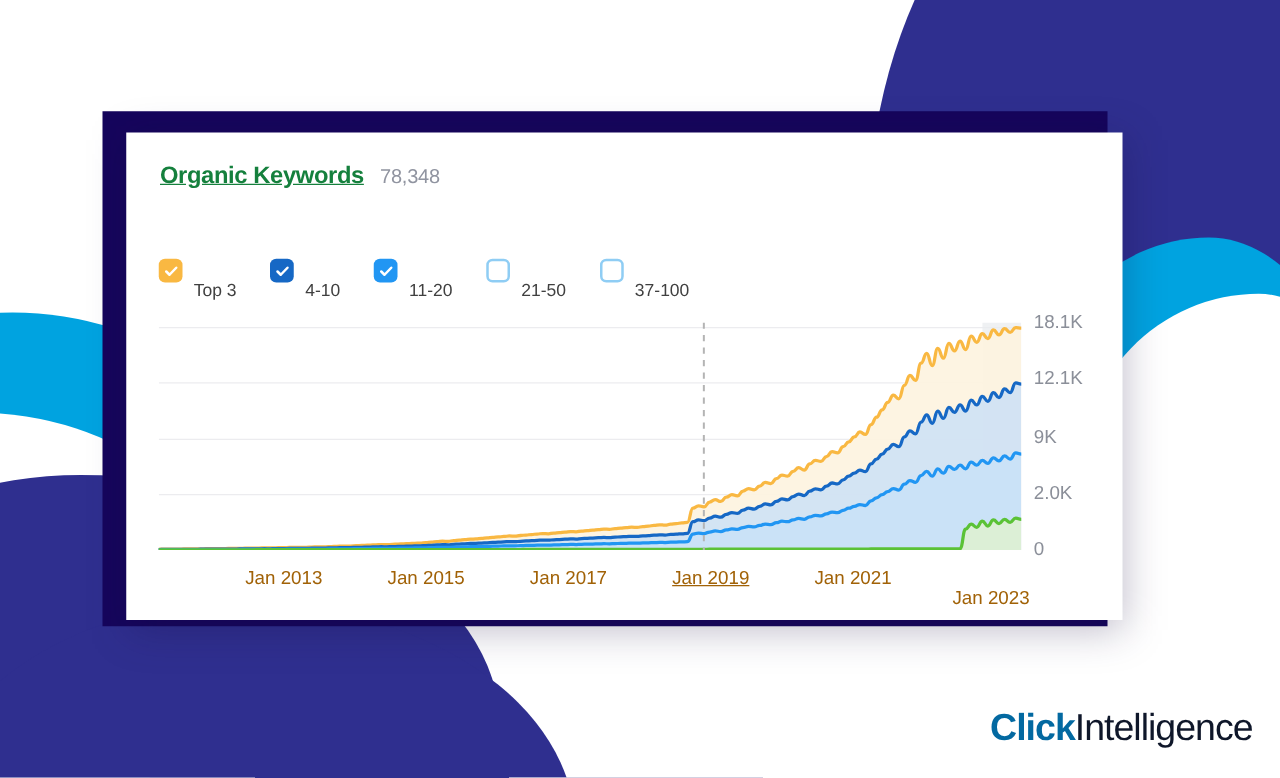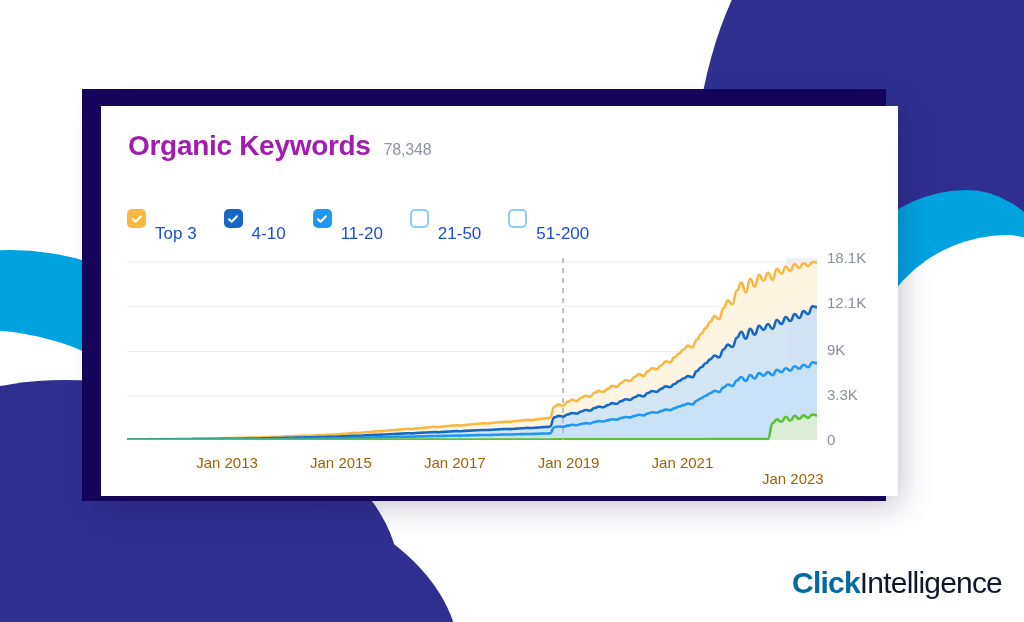--- a/index.html
+++ b/index.html
@@ -108,24 +108,25 @@
   
   #card-header {
     position: absolute;
     left: 27px;
     top: 24px;
     display: flex;
     align-items: baseline;
     gap: 13px;
   }
   #chart-title {
-    font-size: 28px;
+    font-size: 19px;
     font-weight: bold;
-    color: #a21caf;
+    color: #15803d;
     letter-spacing: -0.3px;
+    text-decoration: underline;
   }
   #chart-total {
     font-size: 16px;
     font-weight: normal;
     color: #9094a0;
     letter-spacing: -0.2px;
   }
 
   
   #legend {
@@ -151,22 +152,22 @@
     align-items: center;
     justify-content: center;
     flex: none;
   }
   .cbox.unchecked {
     background: #ffffff;
     border: 2px solid #8fcdf4;
   }
   .cbox svg { display: block; }
   .legend-label {
-    font-size: 17px;
-    color: #1d4ed8;
+    font-size: 14px;
+    color: #404040;
     white-space: nowrap;
     margin-top: 31px;
   }
 
   
   #plot-area {
     position: absolute;
     left: 26px;
     top: 152px;
     width: 690px;
@@ -272,21 +273,21 @@
             </svg>
           </span>
           <span class="legend-label">11-20</span>
         </div>
         <div class="legend-item">
           <span class="cbox unchecked" style="border-color: rgb(143, 205, 244);"></span>
           <span class="legend-label">21-50</span>
         </div>
         <div class="legend-item">
           <span class="cbox unchecked" style="border-color: rgb(143, 205, 244);"></span>
-          <span class="legend-label">51-200</span>
+          <span class="legend-label">37-100</span>
         </div>
       </div>
 
     <div id="plot-area">
       <svg id="plot-svg" width="690" height="182" viewBox="0 0 690 182">
           <line x1="0" x2="690" y1="182.00" y2="182.00" stroke="#e4e6ea" stroke-width="1"></line>
           <line x1="0" x2="690" y1="137.75" y2="137.75" stroke="#ececef" stroke-width="1"></line>
           <line x1="0" x2="690" y1="93.49" y2="93.49" stroke="#ececef" stroke-width="1"></line>
           <line x1="0" x2="690" y1="48.25" y2="48.25" stroke="#ececef" stroke-width="1"></line>
           <line x1="0" x2="690" y1="4.00" y2="4.00" stroke="#ececef" stroke-width="1"></line>
@@ -298,30 +299,30 @@
           <path d="M0.00,181.41 C2.23,181.41 2.23,181.31 4.45,181.31 C6.68,181.31 6.68,181.36 8.90,181.36 C11.13,181.36 11.13,181.21 13.35,181.21 C15.58,181.21 15.58,181.26 17.81,181.26 C20.03,181.26 20.03,181.11 22.26,181.11 C24.48,181.11 24.48,181.16 26.71,181.16 C28.94,181.16 28.94,181.07 31.16,181.07 C33.39,181.07 33.39,181.02 35.61,181.02 C37.84,181.02 37.84,180.92 40.06,180.92 C42.29,180.92 42.29,180.97 44.52,180.97 C46.74,180.97 46.74,180.87 48.97,180.87 C51.19,180.87 51.19,180.82 53.42,180.82 C55.65,180.82 55.65,180.72 57.87,180.72 C60.10,180.72 60.10,180.77 62.32,180.77 C64.55,180.77 64.55,180.62 66.77,180.62 C69.00,180.62 69.00,180.52 71.23,180.52 C73.45,180.52 73.45,180.57 75.68,180.57 C77.90,180.57 77.90,180.43 80.13,180.43 C82.35,180.43 82.35,180.33 84.58,180.33 C86.81,180.33 86.81,180.38 89.03,180.38 C91.26,180.38 91.26,180.23 93.48,180.23 C95.71,180.23 95.71,180.13 97.94,180.13 C100.16,180.13 100.16,180.03 102.39,180.03 C104.61,180.03 104.61,179.93 106.84,179.93 C109.06,179.93 109.06,179.84 111.29,179.84 C113.52,179.84 113.52,179.89 115.74,179.89 C117.97,179.89 117.97,179.74 120.19,179.74 C122.42,179.74 122.42,179.54 124.65,179.54 C126.87,179.54 126.87,179.59 129.10,179.59 C131.32,179.59 131.32,179.44 133.55,179.44 C135.77,179.44 135.77,179.25 138.00,179.25 C140.23,179.25 140.23,179.05 142.45,179.05 C144.68,179.05 144.68,178.85 146.90,178.85 C149.13,178.85 149.13,178.95 151.35,178.95 C153.58,178.95 153.58,178.66 155.81,178.66 C158.03,178.66 158.03,178.46 160.26,178.46 C162.48,178.46 162.48,178.26 164.71,178.26 C166.94,178.26 166.94,178.07 169.16,178.07 C171.39,178.07 171.39,177.87 173.61,177.87 C175.84,177.87 175.84,177.67 178.06,177.67 C180.29,177.67 180.29,177.77 182.52,177.77 C184.74,177.77 184.74,177.48 186.97,177.48 C189.19,177.48 189.19,177.28 191.42,177.28 C193.65,177.28 193.65,177.08 195.87,177.08 C198.10,177.08 198.10,176.89 200.32,176.89 C202.55,176.89 202.55,176.69 204.77,176.69 C207.00,176.69 207.00,176.49 209.23,176.49 C211.45,176.49 211.45,176.10 213.68,176.10 C215.90,176.10 215.90,175.71 218.13,175.71 C220.35,175.71 220.35,175.31 222.58,175.31 C224.81,175.31 224.81,174.92 227.03,174.92 C229.26,174.92 229.26,175.12 231.48,175.12 C233.71,175.12 233.71,174.53 235.94,174.53 C238.16,174.53 238.16,174.13 240.39,174.13 C242.61,174.13 242.61,173.74 244.84,173.74 C247.06,173.74 247.06,173.35 249.29,173.35 C251.52,173.35 251.52,173.15 253.74,173.15 C255.97,173.15 255.97,172.76 258.19,172.76 C260.42,172.76 260.42,172.36 262.65,172.36 C264.87,172.36 264.87,171.97 267.10,171.97 C269.32,171.97 269.32,171.58 271.55,171.58 C273.77,171.58 273.77,171.18 276.00,171.18 C278.23,171.18 278.23,170.79 280.45,170.79 C282.68,170.79 282.68,170.99 284.90,170.99 C287.13,170.99 287.13,170.40 289.35,170.40 C291.58,170.40 291.58,170.00 293.81,170.00 C296.03,170.00 296.03,169.61 298.26,169.61 C300.48,169.61 300.48,169.22 302.71,169.22 C304.94,169.22 304.94,168.82 307.16,168.82 C309.39,168.82 309.39,169.02 311.61,169.02 C313.84,169.02 313.84,168.43 316.06,168.43 C318.29,168.43 318.29,168.04 320.52,168.04 C322.74,168.04 322.74,167.64 324.97,167.64 C327.19,167.64 327.19,167.25 329.42,167.25 C331.65,167.25 331.65,167.45 333.87,167.45 C336.10,167.45 336.10,166.86 338.32,166.86 C340.55,166.86 340.55,166.46 342.77,166.46 C345.00,166.46 345.00,166.07 347.23,166.07 C349.45,166.07 349.45,165.68 351.68,165.68 C353.90,165.68 353.90,165.28 356.13,165.28 C358.35,165.28 358.35,165.48 360.58,165.48 C362.81,165.48 362.81,164.89 365.03,164.89 C367.26,164.89 367.26,164.50 369.48,164.50 C371.71,164.50 371.71,164.10 373.94,164.10 C376.16,164.10 376.16,163.71 378.39,163.71 C380.61,163.71 380.61,163.90 382.84,163.90 C385.06,163.90 385.06,163.31 387.29,163.31 C389.52,163.31 389.52,162.82 391.74,162.82 C393.97,162.82 393.97,162.33 396.19,162.33 C398.42,162.33 398.42,161.84 400.65,161.84 C402.87,161.84 402.87,162.13 405.10,162.13 C407.32,162.13 407.32,161.35 409.55,161.35 C411.77,161.35 411.77,160.86 414.00,160.86 C416.23,160.86 416.23,160.36 418.45,160.36 C420.68,160.36 420.68,159.87 422.90,159.87 C425.13,159.87 425.13,148.56 427.35,148.56 C429.58,148.56 429.58,146.60 431.81,146.60 C434.03,146.60 434.03,147.58 436.26,147.58 C438.48,147.58 438.48,143.65 440.71,143.65 C442.94,143.65 442.94,141.68 445.16,141.68 C447.39,141.68 447.39,143.15 449.61,143.15 C451.84,143.15 451.84,139.71 454.06,139.71 C456.29,139.71 456.29,137.75 458.52,137.75 C460.74,137.75 460.74,138.73 462.97,138.73 C465.19,138.73 465.19,134.80 467.42,134.80 C469.65,134.80 469.65,132.83 471.87,132.83 C474.10,132.83 474.10,133.81 476.32,133.81 C478.55,133.81 478.55,130.86 480.77,130.86 C483.00,130.86 483.00,127.91 485.23,127.91 C487.45,127.91 487.45,128.90 489.68,128.90 C491.90,128.90 491.90,124.96 494.13,124.96 C496.35,124.96 496.35,122.01 498.58,122.01 C500.81,122.01 500.81,122.99 503.03,122.99 C505.26,122.99 505.26,119.06 507.48,119.06 C509.71,119.06 509.71,116.11 511.94,116.11 C514.16,116.11 514.16,118.08 516.39,118.08 C518.61,118.08 518.61,113.16 520.84,113.16 C523.06,113.16 523.06,110.21 525.29,110.21 C527.52,110.21 527.52,111.19 529.74,111.19 C531.97,111.19 531.97,107.26 534.19,107.26 C536.42,107.26 536.42,103.33 538.65,103.33 C540.87,103.33 540.87,104.31 543.10,104.31 C545.32,104.31 545.32,99.39 547.55,99.39 C549.77,99.39 549.77,95.46 552.00,95.46 C554.23,95.46 554.23,91.52 556.45,91.52 C558.68,91.52 558.68,87.59 560.90,87.59 C563.13,87.59 563.13,89.56 565.35,89.56 C567.58,89.56 567.58,81.69 569.81,81.69 C572.03,81.69 572.03,75.79 574.26,75.79 C576.48,75.79 576.48,69.89 578.71,69.89 C580.94,69.89 580.94,63.99 583.16,63.99 C585.39,63.99 585.39,58.09 587.61,58.09 C589.84,58.09 589.84,61.04 592.06,61.04 C594.29,61.04 594.29,50.22 596.52,50.22 C598.74,50.22 598.74,42.35 600.97,42.35 C603.19,42.35 603.19,46.29 605.42,46.29 C607.65,46.29 607.65,32.52 609.87,32.52 C612.10,32.52 612.10,24.65 614.32,24.65 C616.55,24.65 616.55,34.49 618.77,34.49 C621.00,34.49 621.00,20.72 623.23,20.72 C625.45,20.72 625.45,28.59 627.68,28.59 C629.90,28.59 629.90,16.78 632.13,16.78 C634.35,16.78 634.35,22.69 636.58,22.69 C638.81,22.69 638.81,14.82 641.03,14.82 C643.26,14.82 643.26,21.70 645.48,21.70 C647.71,21.70 647.71,10.88 649.94,10.88 C652.16,10.88 652.16,15.80 654.39,15.80 C656.61,15.80 656.61,8.92 658.84,8.92 C661.06,8.92 661.06,12.85 663.29,12.85 C665.52,12.85 665.52,5.97 667.74,5.97 C669.97,5.97 669.97,9.90 672.19,9.90 C674.42,9.90 674.42,4.98 676.65,4.98 C678.87,4.98 678.87,7.93 681.10,7.93 C683.32,7.93 683.32,4.00 685.55,4.00 C687.77,4.00 687.77,4.49 690.00,4.49" fill="none" stroke="#f9b842" stroke-width="2.6" stroke-linejoin="round" stroke-linecap="round"></path>
           <path d="M0.00,181.61 C2.23,181.61 2.23,181.56 4.45,181.56 C6.68,181.56 6.68,181.59 8.90,181.59 C11.13,181.59 11.13,181.51 13.35,181.51 C15.58,181.51 15.58,181.53 17.81,181.53 C20.03,181.53 20.03,181.46 22.26,181.46 C24.48,181.46 24.48,181.49 26.71,181.49 C28.94,181.49 28.94,181.41 31.16,181.41 C33.39,181.41 33.39,181.39 35.61,181.39 C37.84,181.39 37.84,181.33 40.06,181.33 C42.29,181.33 42.29,181.36 44.52,181.36 C46.74,181.36 46.74,181.31 48.97,181.31 C51.19,181.31 51.19,181.27 53.42,181.27 C55.65,181.27 55.65,181.21 57.87,181.21 C60.10,181.21 60.10,181.23 62.32,181.23 C64.55,181.23 64.55,181.15 66.77,181.15 C69.00,181.15 69.00,181.10 71.23,181.10 C73.45,181.10 73.45,181.11 75.68,181.11 C77.90,181.11 77.90,181.04 80.13,181.04 C82.35,181.04 82.35,180.98 84.58,180.98 C86.81,180.98 86.81,181.02 89.03,181.02 C91.26,181.02 91.26,180.92 93.48,180.92 C95.71,180.92 95.71,180.86 97.94,180.86 C100.16,180.86 100.16,180.80 102.39,180.80 C104.61,180.80 104.61,180.74 106.84,180.74 C109.06,180.74 109.06,180.68 111.29,180.68 C113.52,180.68 113.52,180.72 115.74,180.72 C117.97,180.72 117.97,180.62 120.19,180.62 C122.42,180.62 122.42,180.51 124.65,180.51 C126.87,180.51 126.87,180.54 129.10,180.54 C131.32,180.54 131.32,180.45 133.55,180.45 C135.77,180.45 135.77,180.33 138.00,180.33 C140.23,180.33 140.23,180.21 142.45,180.21 C144.68,180.21 144.68,180.09 146.90,180.09 C149.13,180.09 149.13,180.15 151.35,180.15 C153.58,180.15 153.58,179.97 155.81,179.97 C158.03,179.97 158.03,179.86 160.26,179.86 C162.48,179.86 162.48,179.74 164.71,179.74 C166.94,179.74 166.94,179.62 169.16,179.62 C171.39,179.62 171.39,179.50 173.61,179.50 C175.84,179.50 175.84,179.38 178.06,179.38 C180.29,179.38 180.29,179.44 182.52,179.44 C184.74,179.44 184.74,179.27 186.97,179.27 C189.19,179.27 189.19,179.15 191.42,179.15 C193.65,179.15 193.65,179.03 195.87,179.03 C198.10,179.03 198.10,178.91 200.32,178.91 C202.55,178.91 202.55,178.79 204.77,178.79 C207.00,178.79 207.00,178.68 209.23,178.68 C211.45,178.68 211.45,178.44 213.68,178.44 C215.90,178.44 215.90,178.20 218.13,178.20 C220.35,178.20 220.35,177.97 222.58,177.97 C224.81,177.97 224.81,177.73 227.03,177.73 C229.26,177.73 229.26,177.85 231.48,177.85 C233.71,177.85 233.71,177.50 235.94,177.50 C238.16,177.50 238.16,177.26 240.39,177.26 C242.61,177.26 242.61,177.02 244.84,177.02 C247.06,177.02 247.06,176.79 249.29,176.79 C251.52,176.79 251.52,176.67 253.74,176.67 C255.97,176.67 255.97,176.43 258.19,176.43 C260.42,176.43 260.42,176.20 262.65,176.20 C264.87,176.20 264.87,175.96 267.10,175.96 C269.32,175.96 269.32,175.73 271.55,175.73 C273.77,175.73 273.77,175.49 276.00,175.49 C278.23,175.49 278.23,175.25 280.45,175.25 C282.68,175.25 282.68,175.37 284.90,175.37 C287.13,175.37 287.13,175.02 289.35,175.02 C291.58,175.02 291.58,174.78 293.81,174.78 C296.03,174.78 296.03,174.55 298.26,174.55 C300.48,174.55 300.48,174.31 302.71,174.31 C304.94,174.31 304.94,174.07 307.16,174.07 C309.39,174.07 309.39,174.19 311.61,174.19 C313.84,174.19 313.84,173.84 316.06,173.84 C318.29,173.84 318.29,173.60 320.52,173.60 C322.74,173.60 322.74,173.37 324.97,173.37 C327.19,173.37 327.19,173.13 329.42,173.13 C331.65,173.13 331.65,173.25 333.87,173.25 C336.10,173.25 336.10,172.89 338.32,172.89 C340.55,172.89 340.55,172.66 342.77,172.66 C345.00,172.66 345.00,172.42 347.23,172.42 C349.45,172.42 349.45,172.19 351.68,172.19 C353.90,172.19 353.90,171.95 356.13,171.95 C358.35,171.95 358.35,172.07 360.58,172.07 C362.81,172.07 362.81,171.71 365.03,171.71 C367.26,171.71 367.26,171.48 369.48,171.48 C371.71,171.48 371.71,171.24 373.94,171.24 C376.16,171.24 376.16,171.01 378.39,171.01 C380.61,171.01 380.61,171.12 382.84,171.12 C385.06,171.12 385.06,170.77 387.29,170.77 C389.52,170.77 389.52,170.47 391.74,170.47 C393.97,170.47 393.97,170.18 396.19,170.18 C398.42,170.18 398.42,169.88 400.65,169.88 C402.87,169.88 402.87,170.06 405.10,170.06 C407.32,170.06 407.32,169.59 409.55,169.59 C411.77,169.59 411.77,169.29 414.00,169.29 C416.23,169.29 416.23,169.00 418.45,169.00 C420.68,169.00 420.68,168.70 422.90,168.70 C425.13,168.70 425.13,159.38 427.35,159.38 C429.58,159.38 429.58,157.91 431.81,157.91 C434.03,157.91 434.03,158.59 436.26,158.59 C438.48,158.59 438.48,156.43 440.71,156.43 C442.94,156.43 442.94,154.96 445.16,154.96 C447.39,154.96 447.39,155.74 449.61,155.74 C451.84,155.74 451.84,153.48 454.06,153.48 C456.29,153.48 456.29,152.01 458.52,152.01 C460.74,152.01 460.74,152.69 462.97,152.69 C465.19,152.69 465.19,150.04 467.42,150.04 C469.65,150.04 469.65,148.56 471.87,148.56 C474.10,148.56 474.10,149.25 476.32,149.25 C478.55,149.25 478.55,147.09 480.77,147.09 C483.00,147.09 483.00,145.12 485.23,145.12 C487.45,145.12 487.45,145.81 489.68,145.81 C491.90,145.81 491.90,143.15 494.13,143.15 C496.35,143.15 496.35,141.19 498.58,141.19 C500.81,141.19 500.81,141.88 503.03,141.88 C505.26,141.88 505.26,139.22 507.48,139.22 C509.71,139.22 509.71,137.25 511.94,137.25 C514.16,137.25 514.16,138.43 516.39,138.43 C518.61,138.43 518.61,134.99 520.84,134.99 C523.06,134.99 523.06,133.03 525.29,133.03 C527.52,133.03 527.52,133.81 529.74,133.81 C531.97,133.81 531.97,130.86 534.19,130.86 C536.42,130.86 536.42,128.40 538.65,128.40 C540.87,128.40 540.87,129.09 543.10,129.09 C545.32,129.09 545.32,125.94 547.55,125.94 C549.77,125.94 549.77,122.99 552.00,122.99 C554.23,122.99 554.23,120.54 556.45,120.54 C558.68,120.54 558.68,118.08 560.90,118.08 C563.13,118.08 563.13,119.26 565.35,119.26 C567.58,119.26 567.58,113.16 569.81,113.16 C572.03,113.16 572.03,109.23 574.26,109.23 C576.48,109.23 576.48,105.29 578.71,105.29 C580.94,105.29 580.94,101.36 583.16,101.36 C585.39,101.36 585.39,97.43 587.61,97.43 C589.84,97.43 589.84,99.39 592.06,99.39 C594.29,99.39 594.29,91.52 596.52,91.52 C598.74,91.52 598.74,86.61 600.97,86.61 C603.19,86.61 603.19,89.07 605.42,89.07 C607.65,89.07 607.65,79.72 609.87,79.72 C612.10,79.72 612.10,73.82 614.32,73.82 C616.55,73.82 616.55,80.71 618.77,80.71 C621.00,80.71 621.00,70.87 623.23,70.87 C625.45,70.87 625.45,76.77 627.68,76.77 C629.90,76.77 629.90,67.92 632.13,67.92 C634.35,67.92 634.35,71.86 636.58,71.86 C638.81,71.86 638.81,65.96 641.03,65.96 C643.26,65.96 643.26,70.87 645.48,70.87 C647.71,70.87 647.71,62.02 649.94,62.02 C652.16,62.02 652.16,65.96 654.39,65.96 C656.61,65.96 656.61,59.07 658.84,59.07 C661.06,59.07 661.06,63.01 663.29,63.01 C665.52,63.01 665.52,56.12 667.74,56.12 C669.97,56.12 669.97,60.06 672.19,60.06 C674.42,60.06 674.42,53.17 676.65,53.17 C678.87,53.17 678.87,56.12 681.10,56.12 C683.32,56.12 683.32,48.25 685.55,48.25 C687.77,48.25 687.77,49.24 690.00,49.24" fill="none" stroke="#1668c5" stroke-width="2.6" stroke-linejoin="round" stroke-linecap="round"></path>
           <path d="M0.00,181.80 C2.23,181.80 2.23,181.78 4.45,181.78 C6.68,181.78 6.68,181.79 8.90,181.79 C11.13,181.79 11.13,181.75 13.35,181.75 C15.58,181.75 15.58,181.76 17.81,181.76 C20.03,181.76 20.03,181.73 22.26,181.73 C24.48,181.73 24.48,181.74 26.71,181.74 C28.94,181.74 28.94,181.70 31.16,181.70 C33.39,181.70 33.39,181.70 35.61,181.70 C37.84,181.70 37.84,181.67 40.06,181.67 C42.29,181.67 42.29,181.68 44.52,181.68 C46.74,181.68 46.74,181.66 48.97,181.66 C51.19,181.66 51.19,181.64 53.42,181.64 C55.65,181.64 55.65,181.61 57.87,181.61 C60.10,181.61 60.10,181.62 62.32,181.62 C64.55,181.62 64.55,181.58 66.77,181.58 C69.00,181.58 69.00,181.55 71.23,181.55 C73.45,181.55 73.45,181.56 75.68,181.56 C77.90,181.56 77.90,181.52 80.13,181.52 C82.35,181.52 82.35,181.49 84.58,181.49 C86.81,181.49 86.81,181.51 89.03,181.51 C91.26,181.51 91.26,181.46 93.48,181.46 C95.71,181.46 95.71,181.43 97.94,181.43 C100.16,181.43 100.16,181.40 102.39,181.40 C104.61,181.40 104.61,181.37 106.84,181.37 C109.06,181.37 109.06,181.34 111.29,181.34 C113.52,181.34 113.52,181.36 115.74,181.36 C117.97,181.36 117.97,181.31 120.19,181.31 C122.42,181.31 122.42,181.25 124.65,181.25 C126.87,181.25 126.87,181.27 129.10,181.27 C131.32,181.27 131.32,181.22 133.55,181.22 C135.77,181.22 135.77,181.16 138.00,181.16 C140.23,181.16 140.23,181.11 142.45,181.11 C144.68,181.11 144.68,181.05 146.90,181.05 C149.13,181.05 149.13,181.08 151.35,181.08 C153.58,181.08 153.58,180.99 155.81,180.99 C158.03,180.99 158.03,180.93 160.26,180.93 C162.48,180.93 162.48,180.87 164.71,180.87 C166.94,180.87 166.94,180.81 169.16,180.81 C171.39,180.81 171.39,180.75 173.61,180.75 C175.84,180.75 175.84,180.69 178.06,180.69 C180.29,180.69 180.29,180.72 182.52,180.72 C184.74,180.72 184.74,180.63 186.97,180.63 C189.19,180.63 189.19,180.57 191.42,180.57 C193.65,180.57 193.65,180.52 195.87,180.52 C198.10,180.52 198.10,180.46 200.32,180.46 C202.55,180.46 202.55,180.40 204.77,180.40 C207.00,180.40 207.00,180.34 209.23,180.34 C211.45,180.34 211.45,180.22 213.68,180.22 C215.90,180.22 215.90,180.10 218.13,180.10 C220.35,180.10 220.35,179.98 222.58,179.98 C224.81,179.98 224.81,179.87 227.03,179.87 C229.26,179.87 229.26,179.92 231.48,179.92 C233.71,179.92 233.71,179.75 235.94,179.75 C238.16,179.75 238.16,179.63 240.39,179.63 C242.61,179.63 242.61,179.51 244.84,179.51 C247.06,179.51 247.06,179.39 249.29,179.39 C251.52,179.39 251.52,179.33 253.74,179.33 C255.97,179.33 255.97,179.22 258.19,179.22 C260.42,179.22 260.42,179.10 262.65,179.10 C264.87,179.10 264.87,178.98 267.10,178.98 C269.32,178.98 269.32,178.86 271.55,178.86 C273.77,178.86 273.77,178.74 276.00,178.74 C278.23,178.74 278.23,178.63 280.45,178.63 C282.68,178.63 282.68,178.69 284.90,178.69 C287.13,178.69 287.13,178.51 289.35,178.51 C291.58,178.51 291.58,178.39 293.81,178.39 C296.03,178.39 296.03,178.27 298.26,178.27 C300.48,178.27 300.48,178.15 302.71,178.15 C304.94,178.15 304.94,178.04 307.16,178.04 C309.39,178.04 309.39,178.10 311.61,178.10 C313.84,178.10 313.84,177.92 316.06,177.92 C318.29,177.92 318.29,177.80 320.52,177.80 C322.74,177.80 322.74,177.68 324.97,177.68 C327.19,177.68 327.19,177.56 329.42,177.56 C331.65,177.56 331.65,177.62 333.87,177.62 C336.10,177.62 336.10,177.45 338.32,177.45 C340.55,177.45 340.55,177.33 342.77,177.33 C345.00,177.33 345.00,177.21 347.23,177.21 C349.45,177.21 349.45,177.09 351.68,177.09 C353.90,177.09 353.90,176.97 356.13,176.97 C358.35,176.97 358.35,177.03 360.58,177.03 C362.81,177.03 362.81,176.86 365.03,176.86 C367.26,176.86 367.26,176.74 369.48,176.74 C371.71,176.74 371.71,176.62 373.94,176.62 C376.16,176.62 376.16,176.50 378.39,176.50 C380.61,176.50 380.61,176.56 382.84,176.56 C385.06,176.56 385.06,176.38 387.29,176.38 C389.52,176.38 389.52,176.24 391.74,176.24 C393.97,176.24 393.97,176.09 396.19,176.09 C398.42,176.09 398.42,175.94 400.65,175.94 C402.87,175.94 402.87,176.03 405.10,176.03 C407.32,176.03 407.32,175.79 409.55,175.79 C411.77,175.79 411.77,175.65 414.00,175.65 C416.23,175.65 416.23,175.50 418.45,175.50 C420.68,175.50 420.68,175.35 422.90,175.35 C425.13,175.35 425.13,169.22 427.35,169.22 C429.58,169.22 429.58,168.43 431.81,168.43 C434.03,168.43 434.03,168.82 436.26,168.82 C438.48,168.82 438.48,167.64 440.71,167.64 C442.94,167.64 442.94,166.76 445.16,166.76 C447.39,166.76 447.39,167.25 449.61,167.25 C451.84,167.25 451.84,165.97 454.06,165.97 C456.29,165.97 456.29,165.09 458.52,165.09 C460.74,165.09 460.74,165.48 462.97,165.48 C465.19,165.48 465.19,164.00 467.42,164.00 C469.65,164.00 469.65,163.12 471.87,163.12 C474.10,163.12 474.10,163.51 476.32,163.51 C478.55,163.51 478.55,162.33 480.77,162.33 C483.00,162.33 483.00,161.25 485.23,161.25 C487.45,161.25 487.45,161.64 489.68,161.64 C491.90,161.64 491.90,160.07 494.13,160.07 C496.35,160.07 496.35,158.99 498.58,158.99 C500.81,158.99 500.81,159.38 503.03,159.38 C505.26,159.38 505.26,157.91 507.48,157.91 C509.71,157.91 509.71,156.73 511.94,156.73 C514.16,156.73 514.16,157.41 516.39,157.41 C518.61,157.41 518.61,155.45 520.84,155.45 C523.06,155.45 523.06,154.27 525.29,154.27 C527.52,154.27 527.52,154.76 529.74,154.76 C531.97,154.76 531.97,153.09 534.19,153.09 C536.42,153.09 536.42,151.61 538.65,151.61 C540.87,151.61 540.87,152.10 543.10,152.10 C545.32,152.10 545.32,150.24 547.55,150.24 C549.77,150.24 549.77,148.56 552.00,148.56 C554.23,148.56 554.23,147.09 556.45,147.09 C558.68,147.09 558.68,145.61 560.90,145.61 C563.13,145.61 563.13,146.40 565.35,146.40 C567.58,146.40 567.58,142.66 569.81,142.66 C572.03,142.66 572.03,140.20 574.26,140.20 C576.48,140.20 576.48,137.75 578.71,137.75 C580.94,137.75 580.94,135.29 583.16,135.29 C585.39,135.29 585.39,132.83 587.61,132.83 C589.84,132.83 589.84,134.01 592.06,134.01 C594.29,134.01 594.29,129.39 596.52,129.39 C598.74,129.39 598.74,126.44 600.97,126.44 C603.19,126.44 603.19,127.91 605.42,127.91 C607.65,127.91 607.65,122.50 609.87,122.50 C612.10,122.50 612.10,119.06 614.32,119.06 C616.55,119.06 616.55,122.99 618.77,122.99 C621.00,122.99 621.00,117.09 623.23,117.09 C625.45,117.09 625.45,120.54 627.68,120.54 C629.90,120.54 629.90,115.13 632.13,115.13 C634.35,115.13 634.35,117.59 636.58,117.59 C638.81,117.59 638.81,114.14 641.03,114.14 C643.26,114.14 643.26,117.09 645.48,117.09 C647.71,117.09 647.71,111.69 649.94,111.69 C652.16,111.69 652.16,114.14 654.39,114.14 C656.61,114.14 656.61,110.21 658.84,110.21 C661.06,110.21 661.06,112.67 663.29,112.67 C665.52,112.67 665.52,108.24 667.74,108.24 C669.97,108.24 669.97,110.70 672.19,110.70 C674.42,110.70 674.42,106.77 676.65,106.77 C678.87,106.77 678.87,109.23 681.10,109.23 C683.32,109.23 683.32,104.31 685.55,104.31 C687.77,104.31 687.77,105.29 690.00,105.29" fill="none" stroke="#2196f3" stroke-width="2.6" stroke-linejoin="round" stroke-linecap="round"></path>
           <path d="M0.00,181.85 C2.23,181.85 2.23,181.85 4.45,181.85 C6.68,181.85 6.68,181.85 8.90,181.85 C11.13,181.85 11.13,181.84 13.35,181.84 C15.58,181.84 15.58,181.84 17.81,181.84 C20.03,181.84 20.03,181.84 22.26,181.84 C24.48,181.84 24.48,181.83 26.71,181.83 C28.94,181.83 28.94,181.83 31.16,181.83 C33.39,181.83 33.39,181.83 35.61,181.83 C37.84,181.83 37.84,181.82 40.06,181.82 C42.29,181.82 42.29,181.82 44.52,181.82 C46.74,181.82 46.74,181.82 48.97,181.82 C51.19,181.82 51.19,181.81 53.42,181.81 C55.65,181.81 55.65,181.81 57.87,181.81 C60.10,181.81 60.10,181.81 62.32,181.81 C64.55,181.81 64.55,181.80 66.77,181.80 C69.00,181.80 69.00,181.80 71.23,181.80 C73.45,181.80 73.45,181.80 75.68,181.80 C77.90,181.80 77.90,181.79 80.13,181.79 C82.35,181.79 82.35,181.79 84.58,181.79 C86.81,181.79 86.81,181.79 89.03,181.79 C91.26,181.79 91.26,181.78 93.48,181.78 C95.71,181.78 95.71,181.78 97.94,181.78 C100.16,181.78 100.16,181.78 102.39,181.78 C104.61,181.78 104.61,181.77 106.84,181.77 C109.06,181.77 109.06,181.77 111.29,181.77 C113.52,181.77 113.52,181.77 115.74,181.77 C117.97,181.77 117.97,181.76 120.19,181.76 C122.42,181.76 122.42,181.76 124.65,181.76 C126.87,181.76 126.87,181.76 129.10,181.76 C131.32,181.76 131.32,181.75 133.55,181.75 C135.77,181.75 135.77,181.75 138.00,181.75 C140.23,181.75 140.23,181.74 142.45,181.74 C144.68,181.74 144.68,181.74 146.90,181.74 C149.13,181.74 149.13,181.74 151.35,181.74 C153.58,181.74 153.58,181.73 155.81,181.73 C158.03,181.73 158.03,181.73 160.26,181.73 C162.48,181.73 162.48,181.72 164.71,181.72 C166.94,181.72 166.94,181.72 169.16,181.72 C171.39,181.72 171.39,181.71 173.61,181.71 C175.84,181.71 175.84,181.71 178.06,181.71 C180.29,181.71 180.29,181.71 182.52,181.71 C184.74,181.71 184.74,181.70 186.97,181.70 C189.19,181.70 189.19,181.70 191.42,181.70 C193.65,181.70 193.65,181.70 195.87,181.70 C198.10,181.70 198.10,181.70 200.32,181.70 C202.55,181.70 202.55,181.69 204.77,181.69 C207.00,181.69 207.00,181.69 209.23,181.69 C211.45,181.69 211.45,181.68 213.68,181.68 C215.90,181.68 215.90,181.68 218.13,181.68 C220.35,181.68 220.35,181.67 222.58,181.67 C224.81,181.67 224.81,181.67 227.03,181.67 C229.26,181.67 229.26,181.67 231.48,181.67 C233.71,181.67 233.71,181.66 235.94,181.66 C238.16,181.66 238.16,181.65 240.39,181.65 C242.61,181.65 242.61,181.65 244.84,181.65 C247.06,181.65 247.06,181.64 249.29,181.64 C251.52,181.64 251.52,181.64 253.74,181.64 C255.97,181.64 255.97,181.63 258.19,181.63 C260.42,181.63 260.42,181.63 262.65,181.63 C264.87,181.63 264.87,181.62 267.10,181.62 C269.32,181.62 269.32,181.62 271.55,181.62 C273.77,181.62 273.77,181.61 276.00,181.61 C278.23,181.61 278.23,181.61 280.45,181.61 C282.68,181.61 282.68,181.61 284.90,181.61 C287.13,181.61 287.13,181.60 289.35,181.60 C291.58,181.60 291.58,181.59 293.81,181.59 C296.03,181.59 296.03,181.59 298.26,181.59 C300.48,181.59 300.48,181.58 302.71,181.58 C304.94,181.58 304.94,181.58 307.16,181.58 C309.39,181.58 309.39,181.58 311.61,181.58 C313.84,181.58 313.84,181.57 316.06,181.57 C318.29,181.57 318.29,181.56 320.52,181.56 C322.74,181.56 322.74,181.56 324.97,181.56 C327.19,181.56 327.19,181.55 329.42,181.55 C331.65,181.55 331.65,181.55 333.87,181.55 C336.10,181.55 336.10,181.54 338.32,181.54 C340.55,181.54 340.55,181.54 342.77,181.54 C345.00,181.54 345.00,181.53 347.23,181.53 C349.45,181.53 349.45,181.53 351.68,181.53 C353.90,181.53 353.90,181.52 356.13,181.52 C358.35,181.52 358.35,181.52 360.58,181.52 C362.81,181.52 362.81,181.51 365.03,181.51 C367.26,181.51 367.26,181.51 369.48,181.51 C371.71,181.51 371.71,181.50 373.94,181.50 C376.16,181.50 376.16,181.50 378.39,181.50 C380.61,181.50 380.61,181.50 382.84,181.50 C385.06,181.50 385.06,181.49 387.29,181.49 C389.52,181.49 389.52,181.48 391.74,181.48 C393.97,181.48 393.97,181.48 396.19,181.48 C398.42,181.48 398.42,181.47 400.65,181.47 C402.87,181.47 402.87,181.47 405.10,181.47 C407.32,181.47 407.32,181.46 409.55,181.46 C411.77,181.46 411.77,181.46 414.00,181.46 C416.23,181.46 416.23,181.45 418.45,181.45 C420.68,181.45 420.68,181.45 422.90,181.45 C425.13,181.45 425.13,181.41 427.35,181.41 C429.58,181.41 429.58,181.41 431.81,181.41 C434.03,181.41 434.03,181.41 436.26,181.41 C438.48,181.41 438.48,181.40 440.71,181.40 C442.94,181.40 442.94,181.39 445.16,181.39 C447.39,181.39 447.39,181.39 449.61,181.39 C451.84,181.39 451.84,181.38 454.06,181.38 C456.29,181.38 456.29,181.37 458.52,181.37 C460.74,181.37 460.74,181.37 462.97,181.37 C465.19,181.37 465.19,181.36 467.42,181.36 C469.65,181.36 469.65,181.35 471.87,181.35 C474.10,181.35 474.10,181.35 476.32,181.35 C478.55,181.35 478.55,181.34 480.77,181.34 C483.00,181.34 483.00,181.33 485.23,181.33 C487.45,181.33 487.45,181.33 489.68,181.33 C491.90,181.33 491.90,181.32 494.13,181.32 C496.35,181.32 496.35,181.31 498.58,181.31 C500.81,181.31 500.81,181.31 503.03,181.31 C505.26,181.31 505.26,181.30 507.48,181.30 C509.71,181.30 509.71,181.29 511.94,181.29 C514.16,181.29 514.16,181.29 516.39,181.29 C518.61,181.29 518.61,181.28 520.84,181.28 C523.06,181.28 523.06,181.27 525.29,181.27 C527.52,181.27 527.52,181.27 529.74,181.27 C531.97,181.27 531.97,181.26 534.19,181.26 C536.42,181.26 536.42,181.25 538.65,181.25 C540.87,181.25 540.87,181.25 543.10,181.25 C545.32,181.25 545.32,181.24 547.55,181.24 C549.77,181.24 549.77,181.23 552.00,181.23 C554.23,181.23 554.23,181.22 556.45,181.22 C558.68,181.22 558.68,181.21 560.90,181.21 C563.13,181.21 563.13,181.21 565.35,181.21 C567.58,181.21 567.58,181.19 569.81,181.19 C572.03,181.19 572.03,181.18 574.26,181.18 C576.48,181.18 576.48,181.17 578.71,181.17 C580.94,181.17 580.94,181.16 583.16,181.16 C585.39,181.16 585.39,181.15 587.61,181.15 C589.84,181.15 589.84,181.15 592.06,181.15 C594.29,181.15 594.29,181.13 596.52,181.13 C598.74,181.13 598.74,181.12 600.97,181.12 C603.19,181.12 603.19,181.12 605.42,181.12 C607.65,181.12 607.65,181.11 609.87,181.11 C612.10,181.11 612.10,181.10 614.32,181.10 C616.55,181.10 616.55,181.11 618.77,181.11 C621.00,181.11 621.00,181.09 623.23,181.09 C625.45,181.09 625.45,181.10 627.68,181.10 C629.90,181.10 629.90,181.08 632.13,181.08 C634.35,181.08 634.35,181.08 636.58,181.08 C638.81,181.08 638.81,181.07 641.03,181.07 C643.26,181.07 643.26,165.28 645.48,165.28 C647.71,165.28 647.71,161.35 649.94,161.35 C652.16,161.35 652.16,163.81 654.39,163.81 C656.61,163.81 656.61,158.89 658.84,158.89 C661.06,158.89 661.06,162.82 663.29,162.82 C665.52,162.82 665.52,157.91 667.74,157.91 C669.97,157.91 669.97,160.86 672.19,160.86 C674.42,160.86 674.42,157.41 676.65,157.41 C678.87,157.41 678.87,159.87 681.10,159.87 C683.32,159.87 683.32,156.43 685.55,156.43 C687.77,156.43 687.77,157.41 690.00,157.41" fill="none" stroke="#5bc236" stroke-width="2.6" stroke-linejoin="round" stroke-linecap="round"></path>
           <line x1="436.08" x2="436.08" y1="0" y2="182" stroke="#b4b4b4" stroke-width="1.6" stroke-dasharray="5,5"></line>
         </svg>
     </div>
 
     <div id="y-axis">
         <div class="y-tick" style="top: 180px;">0</div>
-        <div class="y-tick" style="top: 134.751px;">3.3K</div>
+        <div class="y-tick" style="top: 134.751px;">2.0K</div>
         <div class="y-tick" style="top: 89.5028px;">9K</div>
         <div class="y-tick" style="top: 43.2486px;">12.1K</div>
         <div class="y-tick" style="top: -2px;">18.1K</div>
       </div>
     <div id="x-axis">
         <div class="x-tick" style="left: 100.05px;">Jan 2013</div>
         <div class="x-tick" style="left: 213.9px;">Jan 2015</div>
         <div class="x-tick" style="left: 327.75px;">Jan 2017</div>
-        <div class="x-tick" style="left: 441.6px;">Jan 2019</div>
+        <div class="x-tick" style="left: 441.6px; text-decoration: underline;">Jan 2019</div>
         <div class="x-tick" style="left: 555.45px;">Jan 2021</div>
         <div class="x-tick" style="left: 665.85px; margin-top: 16px;">Jan 2023</div>
       </div>
 
   </div>
 
   <div id="logo">
     <span id="logo-click">Click</span>
       <span id="logo-intelligence">Intelligence</span>
   </div>

